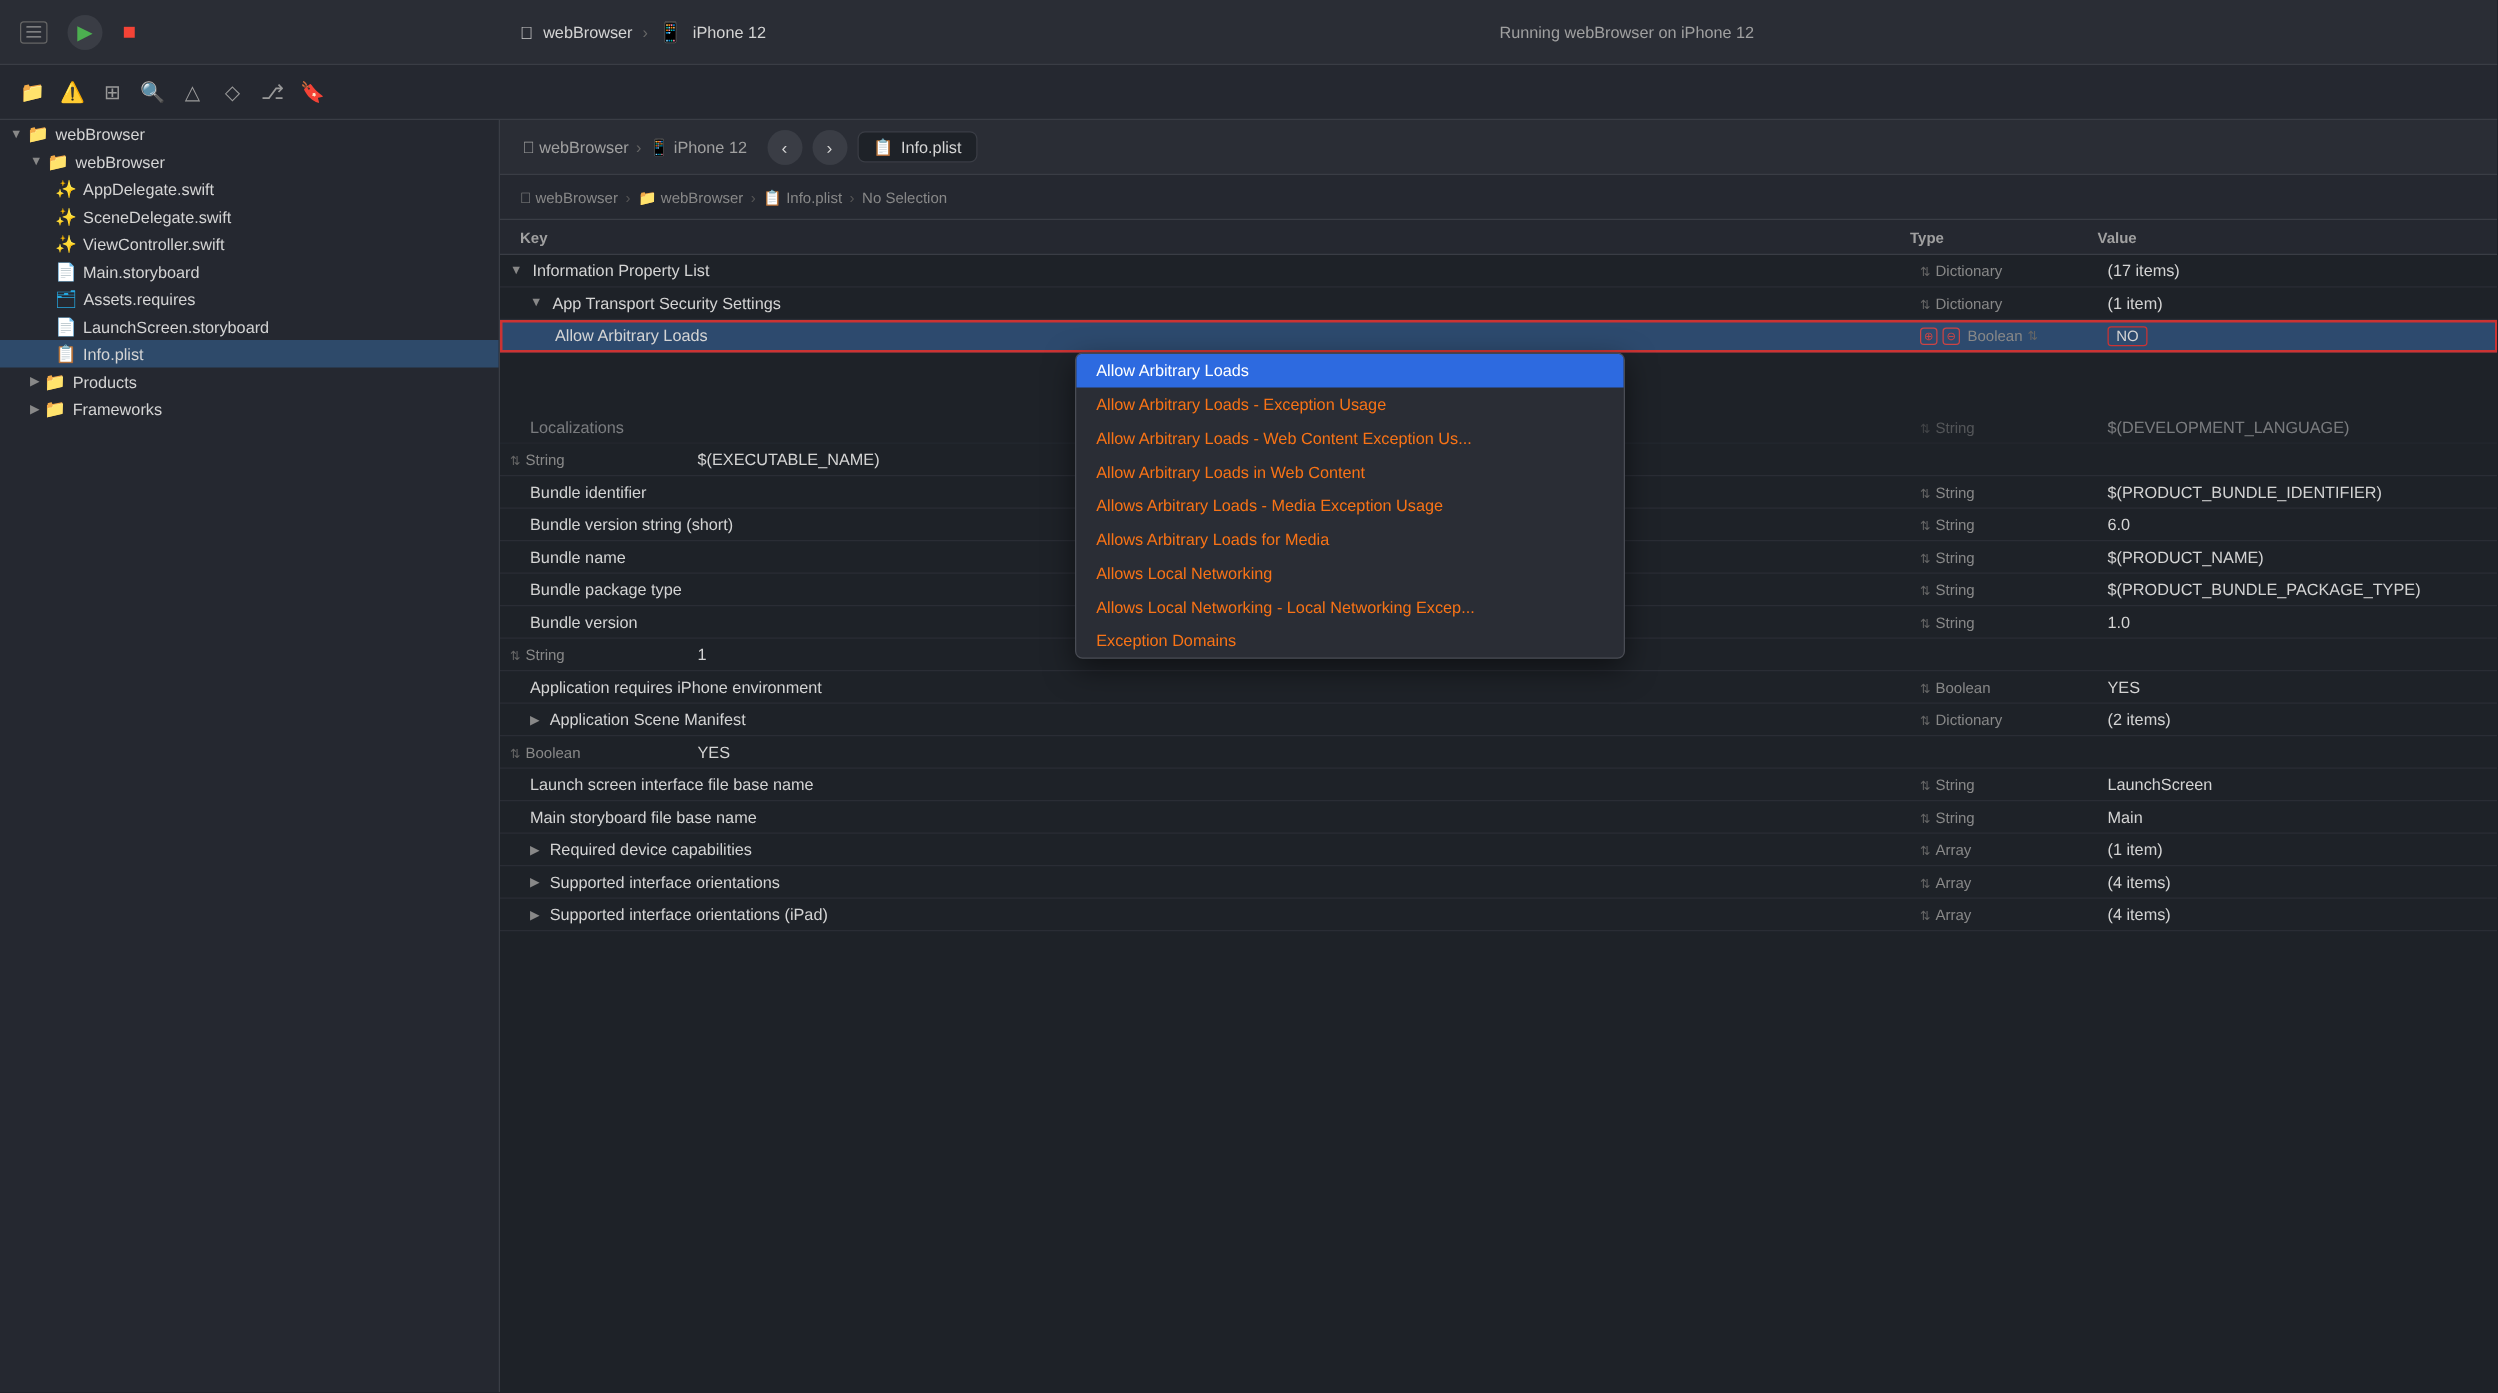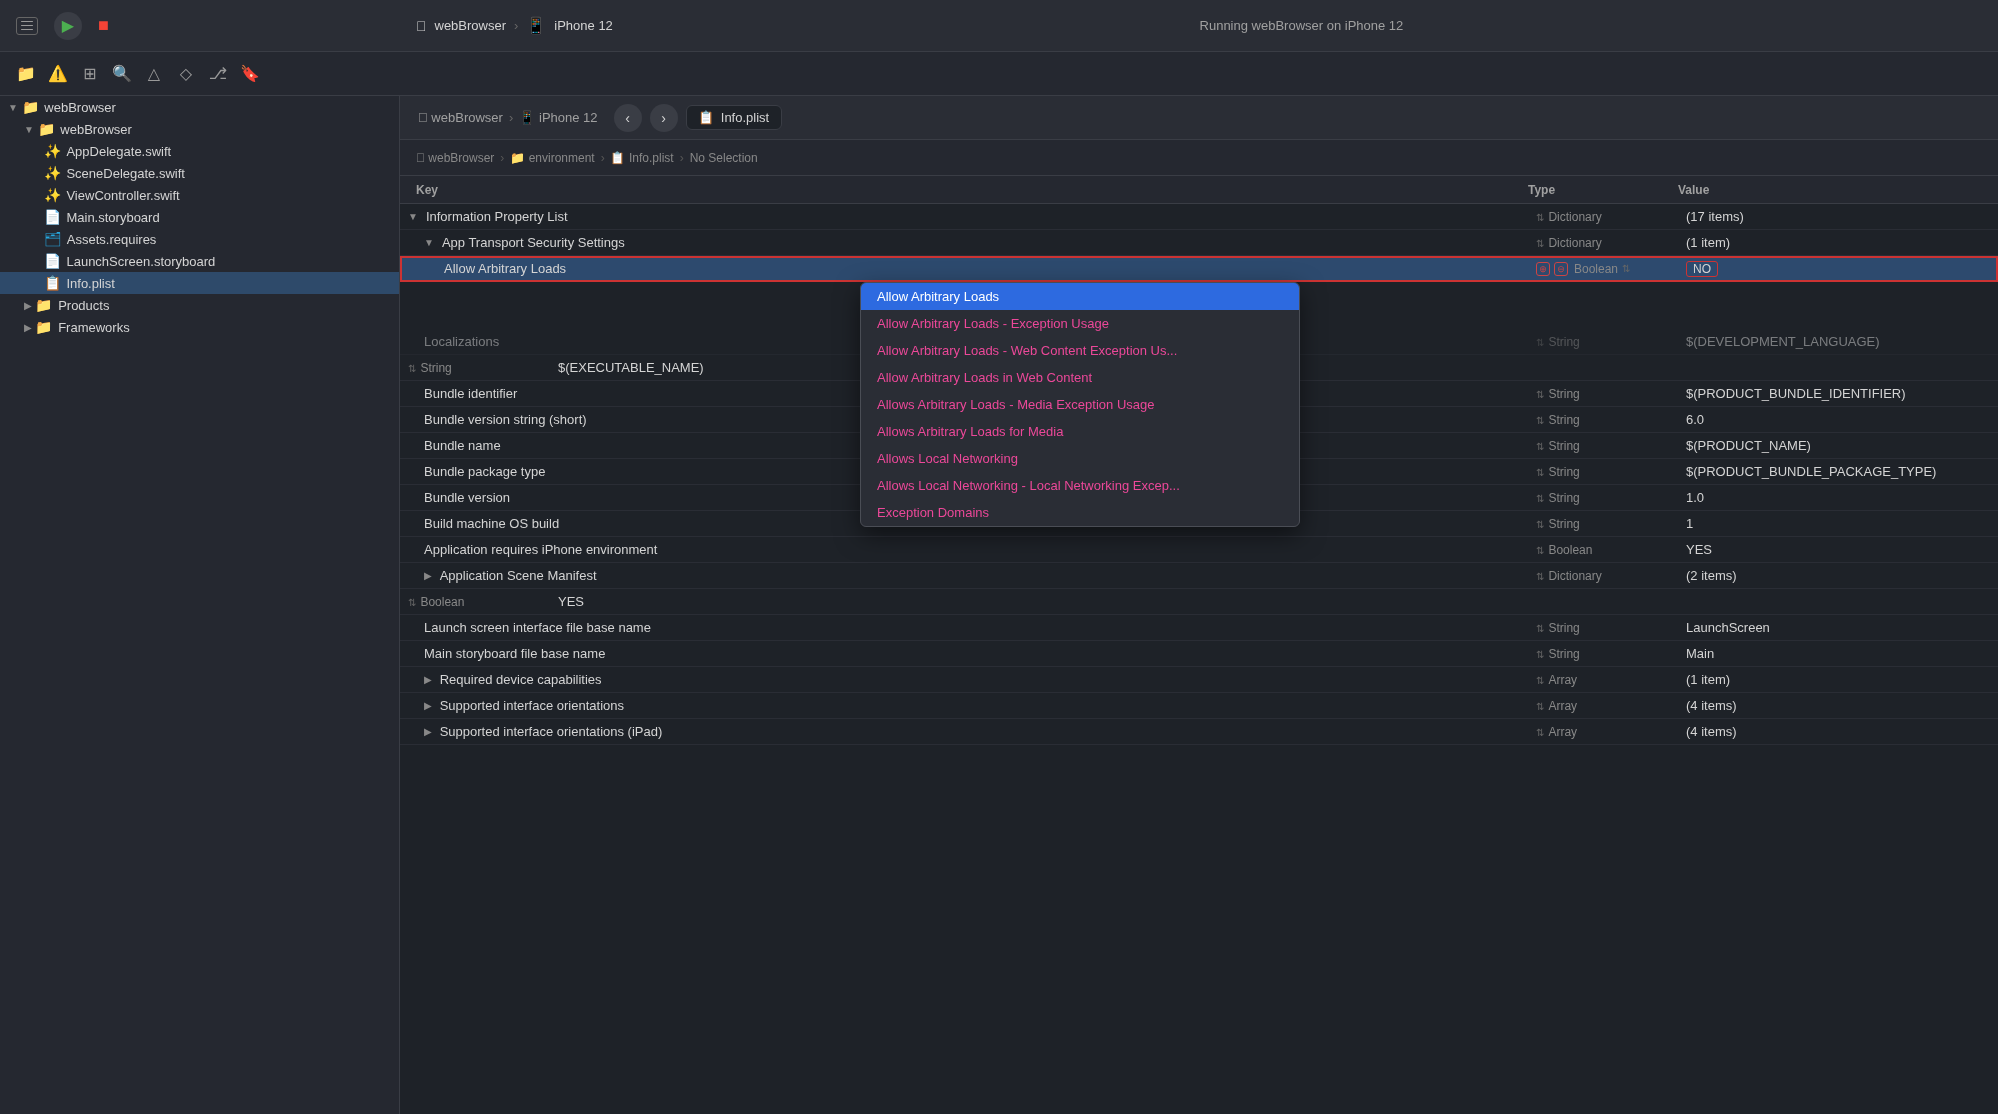--- a/index.html
+++ b/index.html
@@ -234,21 +234,21 @@
       background: #2a2d35;
       border: 1px solid #4a4d55;
       border-radius: 6px;
       box-shadow: 0 8px 24px rgba(0,0,0,0.5);
       z-index: 100;
       overflow: hidden;
     }
     .dropdown-item {
       padding: 6px 16px;
       font-size: 13px;
-      color: #ec4899;
+      color: #f97316;
       cursor: pointer;
     }
     .dropdown-item.active { background: #2d6ae0; color: white; }
 
     
     .no-badge {
       display: inline-block;
       border: 1.5px solid #cc3333;
       border-radius: 3px;
       padding: 0 6px;
@@ -377,21 +377,21 @@
       <button class="nav-btn" style="font-size:14px;">›</button>
       <div class="tab-item">
         <span>📋</span>
         <span>Info.plist</span>
       </div>
     </div>
 
     <div class="breadcrumb-row">
       <span> webBrowser</span>
       <span class="sep">›</span>
-      <span>📁 environment</span>
+      <span>📁 webBrowser</span>
       <span class="sep">›</span>
       <span>📋 Info.plist</span>
       <span class="sep">›</span>
       <span>No Selection</span>
     </div>
 
     <div class="plist-table" style="position:relative;">
 
       <div class="plist-header">
         <div class="col-key">Key</div>
@@ -509,23 +509,20 @@
         <div class="row-key" style="padding-left:24px;">
           <span>Bundle version</span>
         </div>
         <div class="row-type">
           <span class="stepper">⇅</span>String
         </div>
         <div class="row-value">1.0</div>
       </div>
 
       <div class="plist-row">
-        <div class="row-key" style="padding-left:24px;">
-          <span>Build machine OS build</span>
-        </div>
         <div class="row-type">
           <span class="stepper">⇅</span>String
         </div>
         <div class="row-value">1</div>
       </div>
 
       <div class="plist-row">
         <div class="row-key" style="padding-left:24px;">
           <span>Application requires iPhone environment</span>
         </div>

